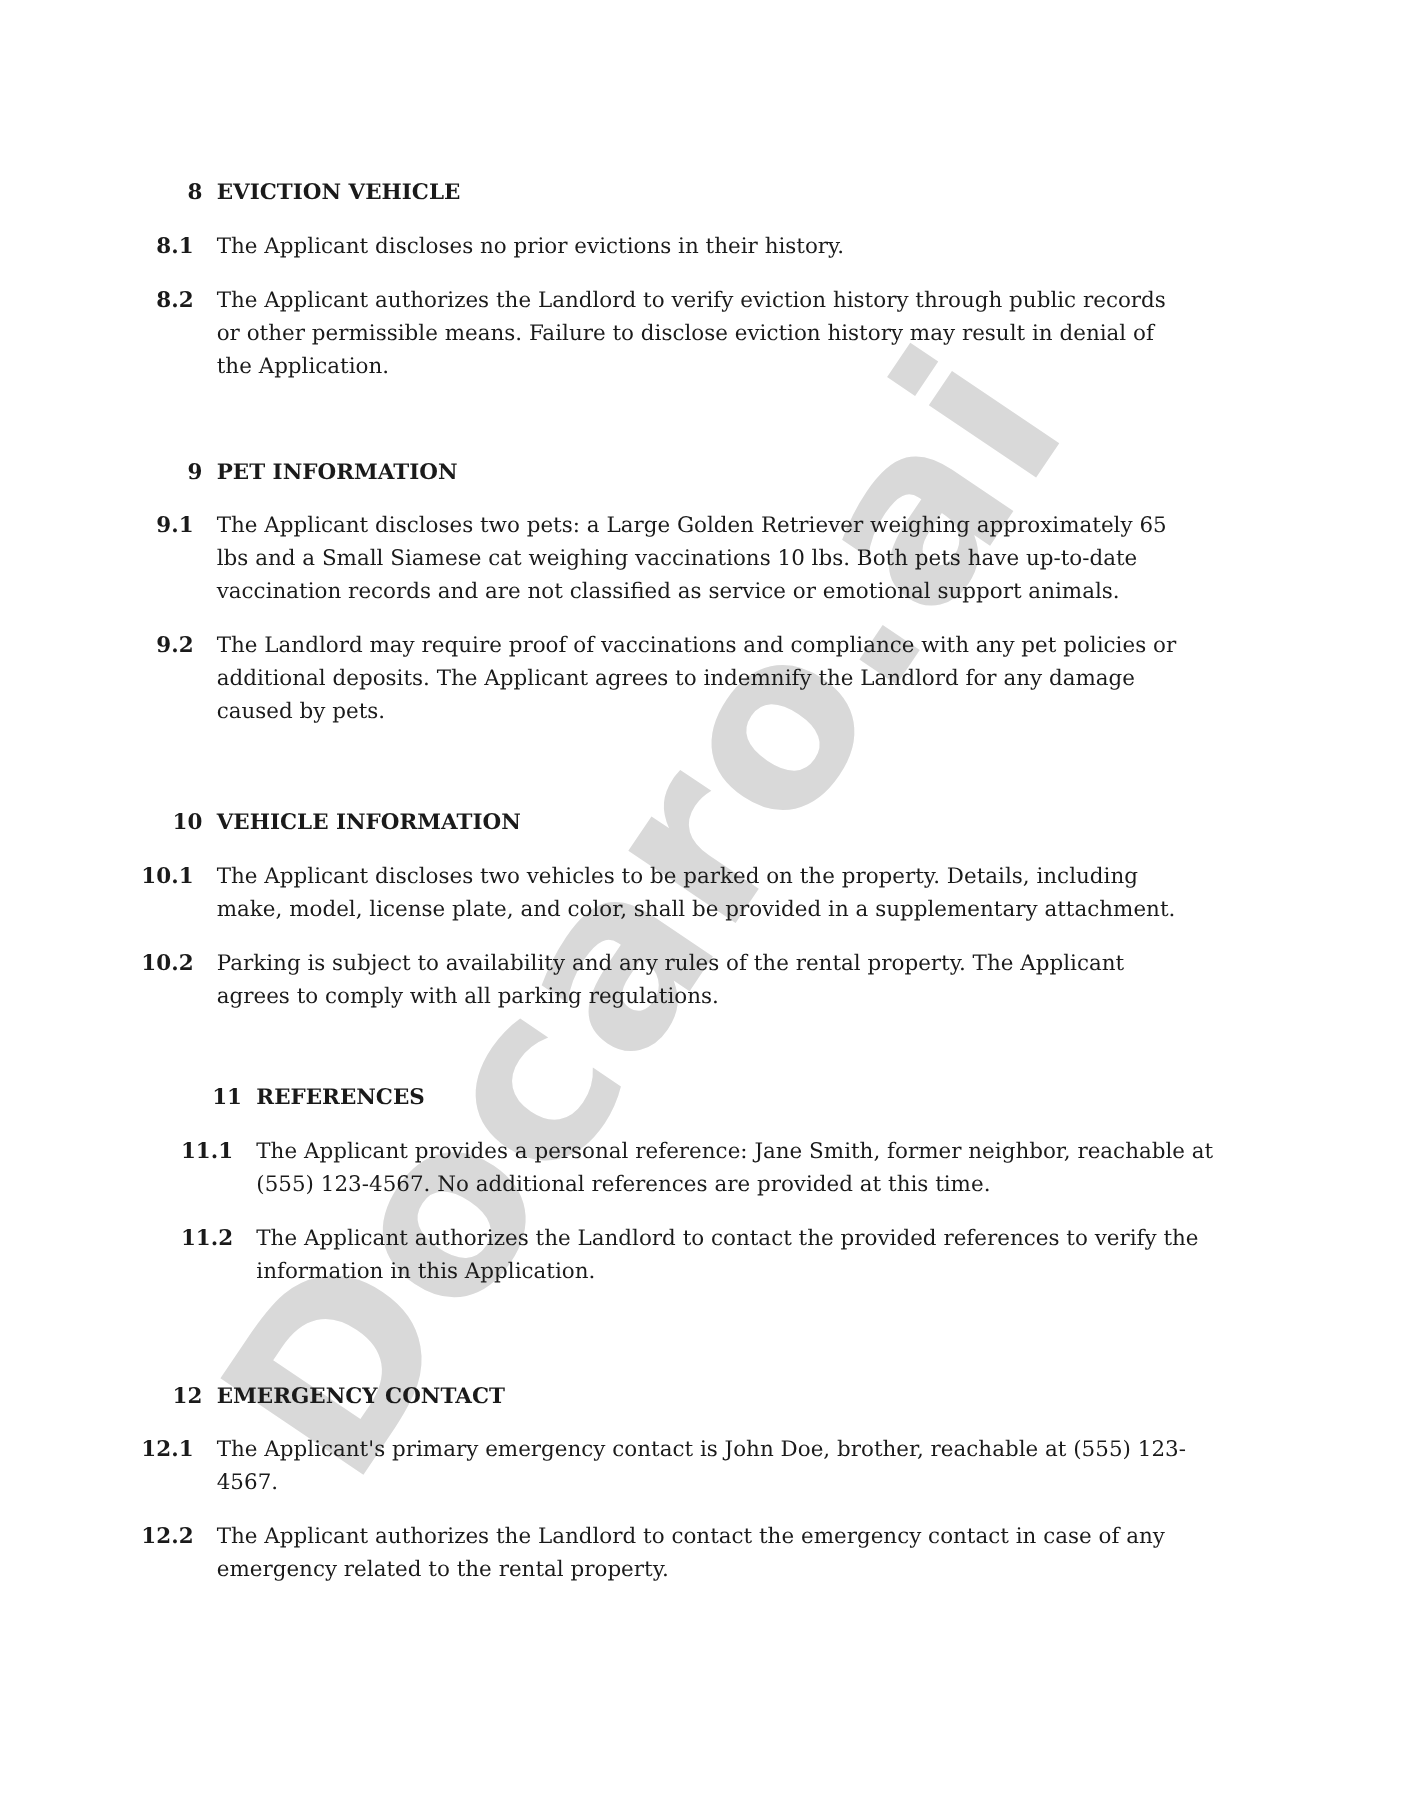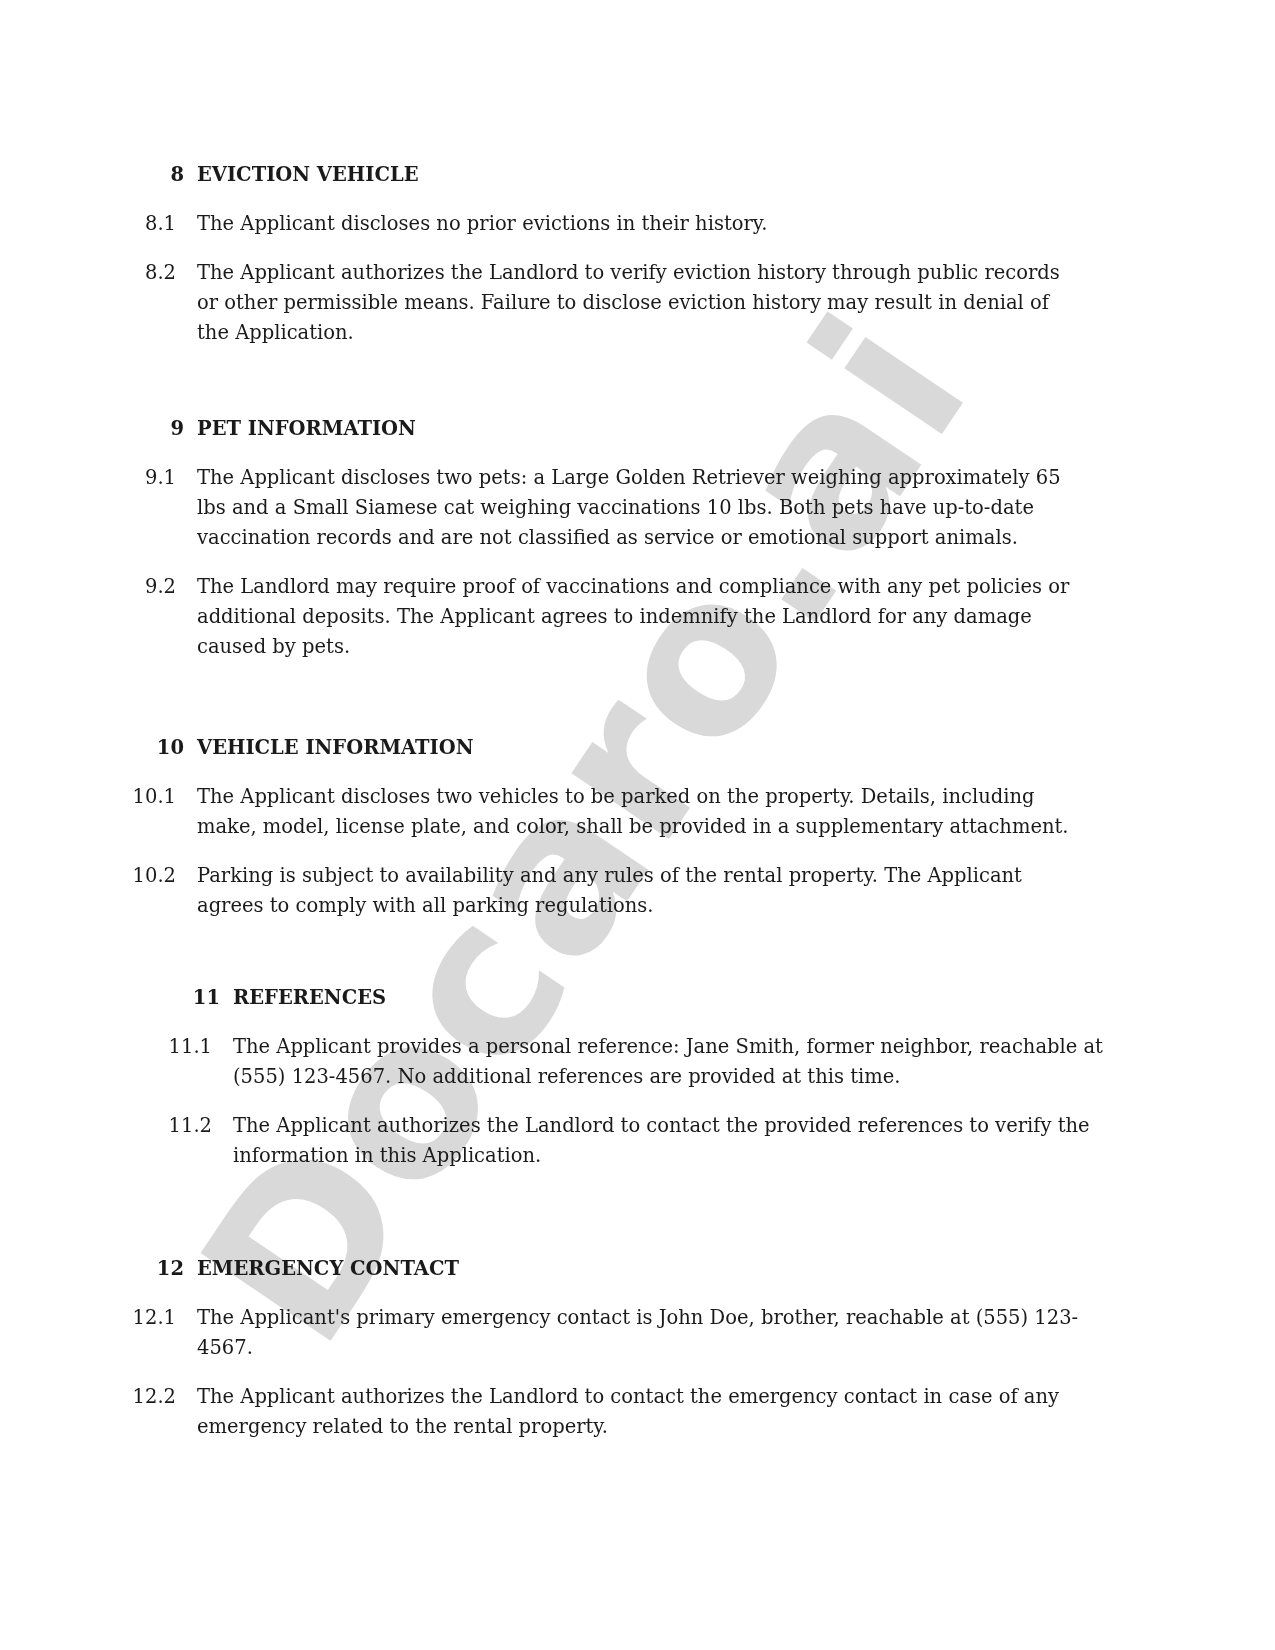--- a/index.html
+++ b/index.html
@@ -81,21 +81,21 @@
       top: 0;
       letter-spacing: 0;
     }
     .clause {
       position: relative;
       margin-top: 19px;
       font-size: 19.5px;
       line-height: 30px;
     }
     .clause .num {
-      font-weight: normal;
+      font-weight: bold;
     }
     .clause-text {
       margin-left: 197px;
       width: 890px;
     }
     b { font-weight: normal; }
   </style>
 </head>
 <body>
 

